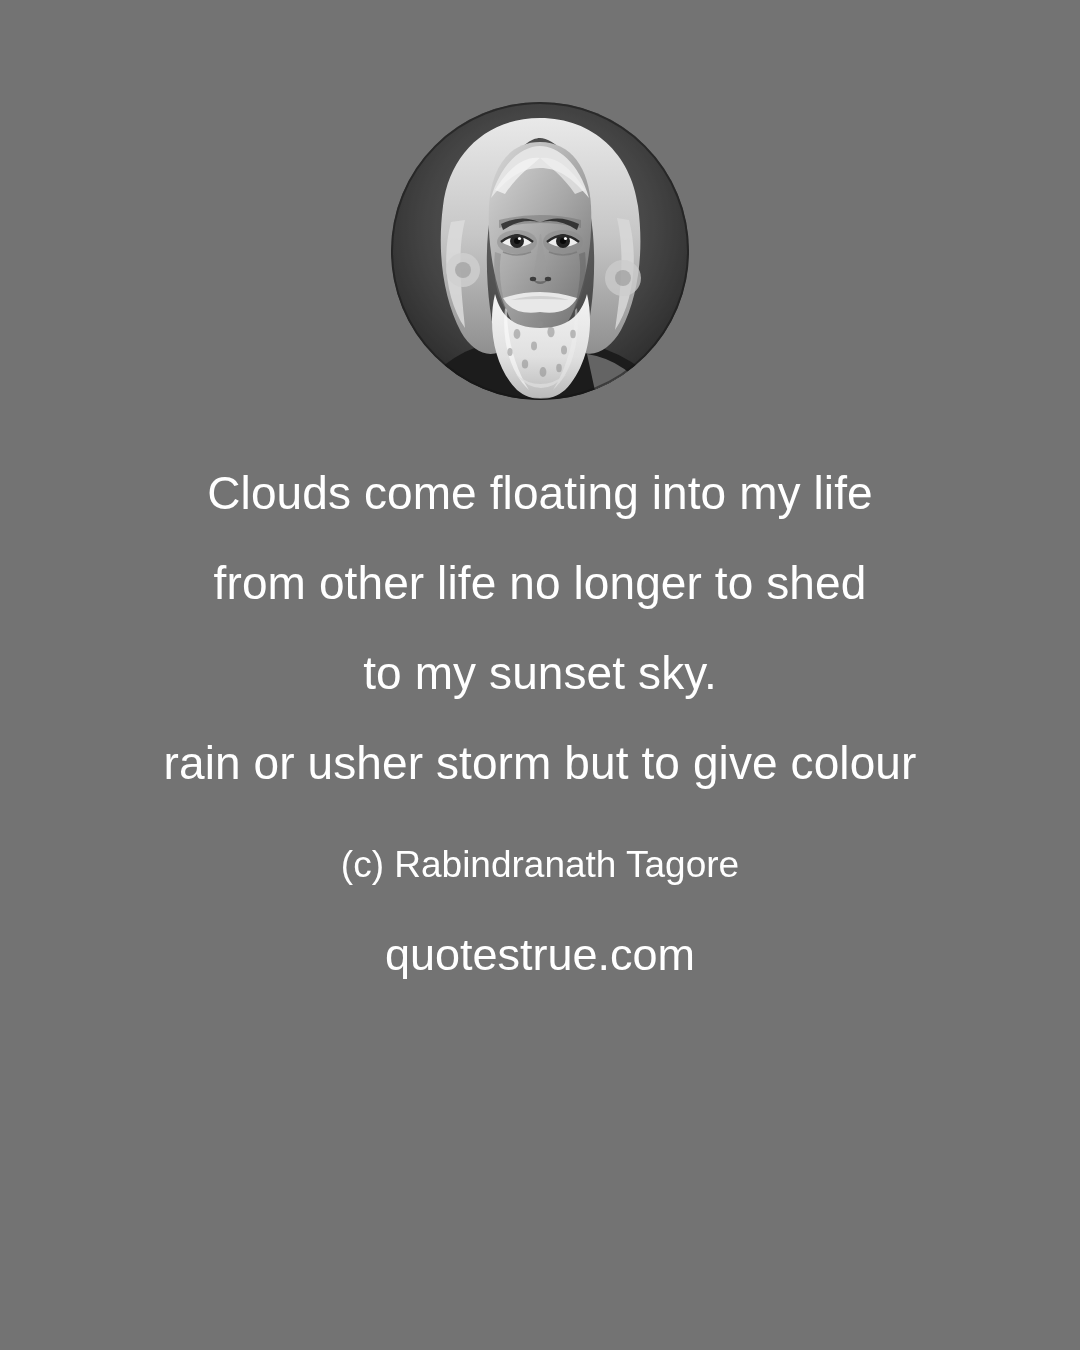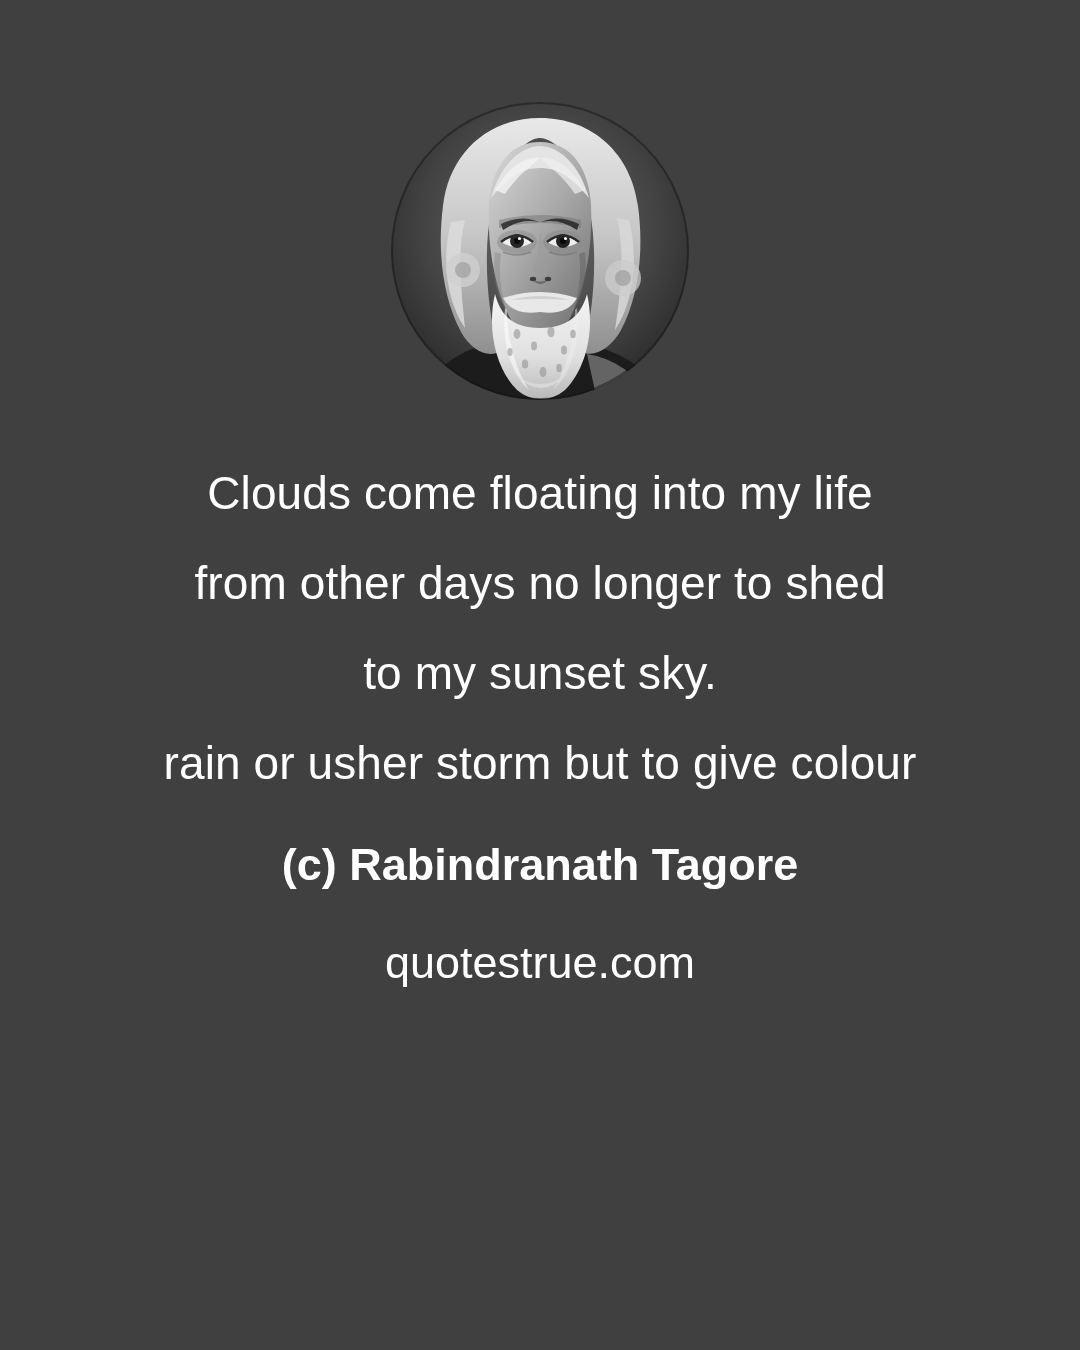--- a/index.html
+++ b/index.html
@@ -11,21 +11,21 @@
     height: 1350px;
     background: #3d5ce5;
     font-family: "Liberation Sans", sans-serif;
     overflow: hidden;
   }
 
   .card {
     position: relative;
     width: 1080px;
     height: 1350px;
-    background: #404040;
+    background: #737373;
     display: flex;
     flex-direction: column;
     align-items: center;
   }
 
   
   .portrait-wrap {
     margin-top: 102px;
     width: 298px;
     height: 298px;
@@ -57,31 +57,31 @@
   }
 
   
   .attribution-block {
     margin-top: 26px;
     width: 960px;
     text-align: center;
   }
   .author-line {
     color: #ffffff;
-    font-size: 45px;
+    font-size: 37px;
     line-height: 62px;
-    font-weight: 700;
+    font-weight: 400;
     white-space: nowrap;
   }
   .site-line {
     color: #ffffff;
     font-size: 45px;
     line-height: 62px;
     font-weight: 400;
-    margin-top: 36px;
+    margin-top: 28px;
     white-space: nowrap;
   }
 </style>
 </head>
 <body>
 
 <div class="card">
 
   <div class="portrait-wrap">
     <svg viewBox="0 0 298 298" xmlns="http://www.w3.org/2000/svg" aria-hidden="true">
@@ -208,21 +208,21 @@
         </g>
         <path d="M124 272 Q 149 292 176 272 Q 150 300 124 272 Z" fill="#dcdcdc" opacity="0.8"></path>
 
         <circle cx="149" cy="149" r="148" fill="none" stroke="#141414" stroke-width="2" opacity="0.5"></circle>
       </g>
     </svg>
   </div>
 
   <div class="quote-block">
     <div class="quote-line">Clouds come floating into my life</div>
-    <div class="quote-line">from other days no longer to shed</div>
+    <div class="quote-line">from other life no longer to shed</div>
     <div class="quote-line">to my sunset sky.</div>
     <div class="quote-line">rain or usher storm but to give colour</div>
   </div>
 
   <div class="attribution-block">
     <div class="author-line">(c) Rabindranath Tagore</div>
     <div class="site-line">quotestrue.com</div>
   </div>
 
 </div>

